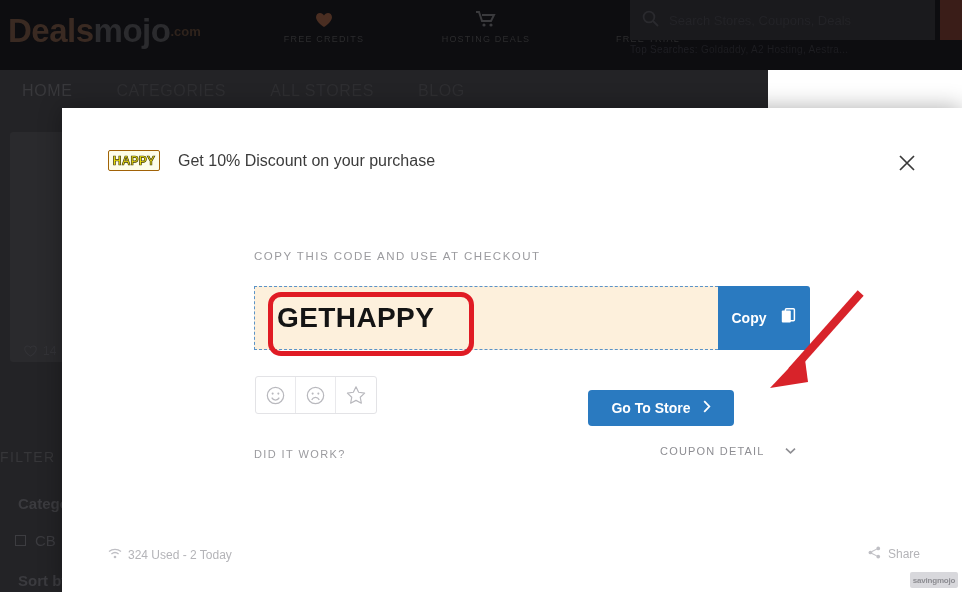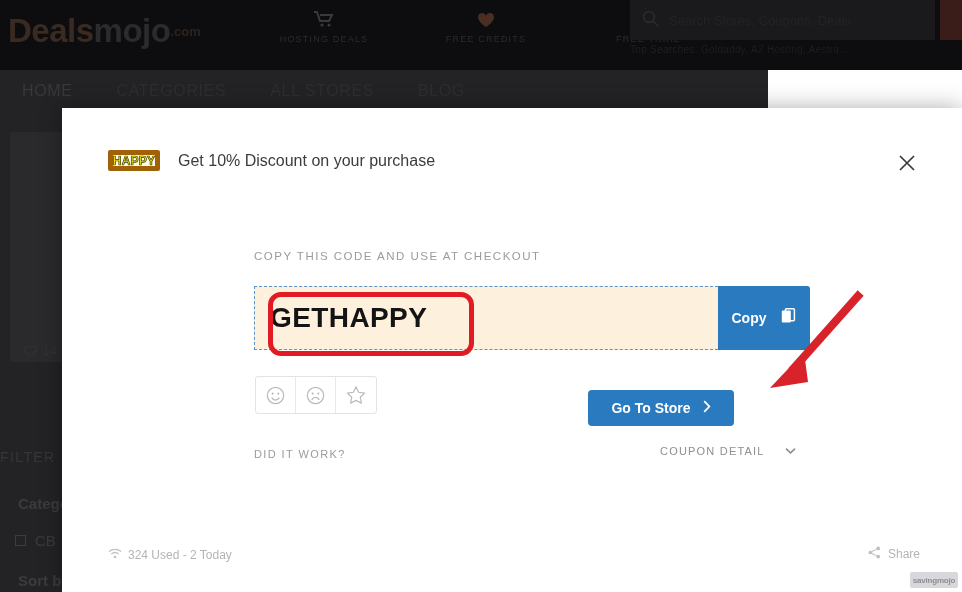--- a/index.html
+++ b/index.html
@@ -189,21 +189,21 @@
   .modal-head {
     position: absolute;
     top: 42px; left: 46px;
     display: flex;
     align-items: center;
     gap: 18px;
   }
   .store-badge {
     width: 52px; height: 21px;
     background: #fdfde8;
-    border: 5px solid #a16207;
+    border: 1px solid #a16207;
     display: flex;
     align-items: center;
     justify-content: center;
     border-radius: 2px;
   }
   .store-badge-text {
     font-size: 12px;
     font-weight: bold;
     color: #f2e40a;
     letter-spacing: 0.2px;
@@ -243,21 +243,21 @@
     display: flex;
   }
   .coupon-code-box {
     position: relative;
     flex: 1;
     background: #fdf0dc;
     border: 1px dashed #5a93c8;
     border-right: none;
     display: flex;
     align-items: center;
-    padding-left: 15px;
+    padding-left: 22px;
   }
   .coupon-code-text {
     font-size: 28px;
     font-weight: bold;
     color: #141414;
     letter-spacing: 0.4px;
   }
   .copy-btn {
     width: 92px;
     background: #2a7ac0;
@@ -388,40 +388,40 @@
 <div id="screen">
 
   <div class="page-bg">
 
     <div class="topbar">
       <div class="brand">
         <span class="b1">Deals</span><span class="b2">mojo</span><span class="b3">.com</span>
       </div>
 
       <div class="topnav">
+        <div class="topnav-item">
+          <span class="topnav-ico">
+            <svg width="18" height="16" viewBox="0 0 18 16">
+                <path d="M9 15C9 15 1 10 1 5.2 1 2.6 2.9 1 5 1c1.7 0 3.2 1 4 2.4C9.8 2 11.3 1 13 1c2.1 0 4 1.6 4 4.2C17 10 9 15 9 15z" fill="#4a2e22"></path>
+              </svg>
+          </span>
+          <span>FREE CREDITS</span>
+        </div>
         <div class="topnav-item">
           <span class="topnav-ico">
             <svg width="20" height="17" viewBox="0 0 20 17">
                 <path d="M0 1h3l3 9h9l3-6H6" stroke="#3a3a3d" stroke-width="2" fill="none"></path>
                 <circle cx="8" cy="14" r="1.6" fill="#3a3a3d"></circle>
                 <circle cx="15" cy="14" r="1.6" fill="#3a3a3d"></circle>
               </svg>
           </span>
           <span>HOSTING DEALS</span>
         </div>
         <div class="topnav-item">
           <span class="topnav-ico">
-            <svg width="18" height="16" viewBox="0 0 18 16">
-                <path d="M9 15C9 15 1 10 1 5.2 1 2.6 2.9 1 5 1c1.7 0 3.2 1 4 2.4C9.8 2 11.3 1 13 1c2.1 0 4 1.6 4 4.2C17 10 9 15 9 15z" fill="#4a2e22"></path>
-              </svg>
-          </span>
-          <span>FREE CREDITS</span>
-        </div>
-        <div class="topnav-item">
-          <span class="topnav-ico">
             <svg width="19" height="19" viewBox="0 0 19 19">
                 <circle cx="9.5" cy="9.5" r="8" stroke="#3a3a3d" stroke-width="1.6" fill="none"></circle>
                 <path d="M9.5 4.6v5.2l3.4 2" stroke="#3a3a3d" stroke-width="1.6" fill="none"></path>
               </svg>
           </span>
           <span>FREE TRIAL</span>
         </div>
       </div>
 
       <div class="searchwrap">

